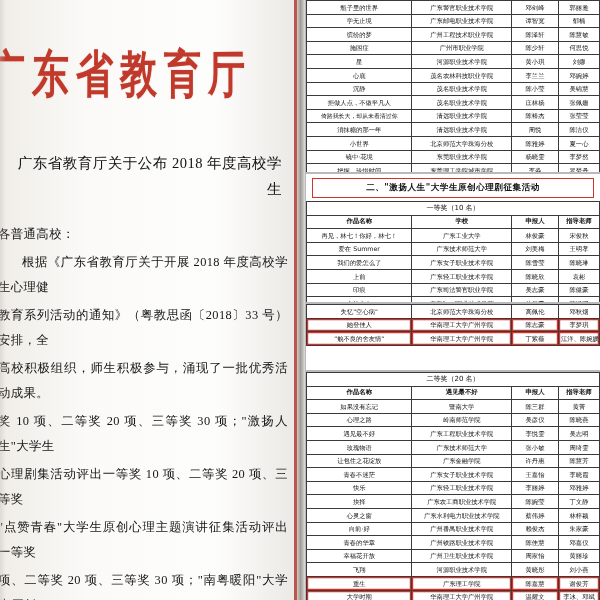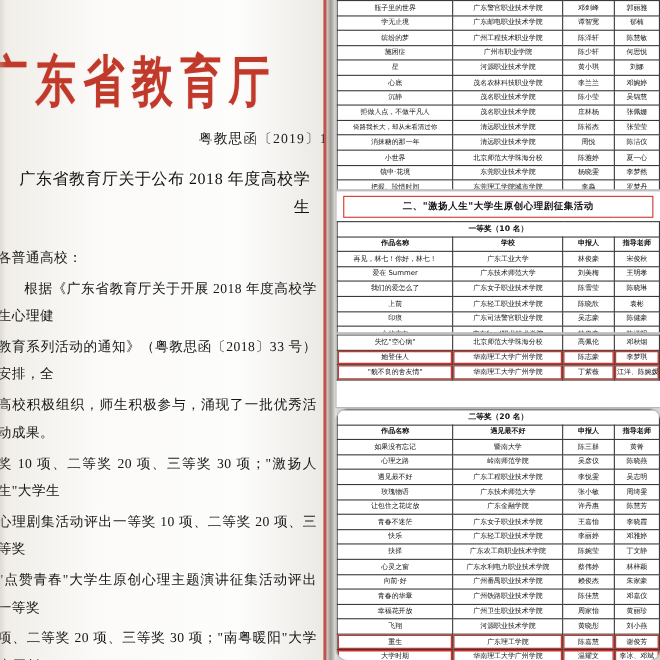--- a/index.html
+++ b/index.html
@@ -68,21 +68,21 @@
     background:#d4d4d4;
   }
   .panel{
     position:absolute;left:0;width:294px;background:#ffffff;
     box-shadow:0 0 0 1px #b9b9b9;
     overflow:hidden;
   }
   .p1{top:0;height:172px;}
   .p2{top:174px;height:128px;}
   .p3{top:304px;height:66px;}
-  .p4{top:372px;height:228px;border-radius:10px;}
+  .p4{top:372px;height:228px;}
 
   table.t{
     border-collapse:collapse;width:100%;
     font-family:"DejaVu Sans", sans-serif;
     font-size:6.3px;color:#111;
     table-layout:fixed;
   }
   table.t td,table.t th{
     border:.5px solid #3a3a3a;
     padding:1px 2px;
@@ -97,34 +97,33 @@
 
   .sec-title{
     border:1.6px solid #d0342c;
     color:#111;font-weight:bold;
     font-family:"DejaVu Sans", sans-serif;
     font-size:8.6px;
     text-align:center;padding:3px 0;
     margin:4px 6px 3px 6px;
     letter-spacing:.5px;
   }
-  .rank-row td{font-weight:bold;font-size:7px;}
+  .rank-row td{font-weight:normal;font-size:7px;}
   .redbox td{box-shadow:inset 0 0 0 1.2px #d0342c;}
   .hdr{font-size:6.4px;}
   .tiny{font-size:5.9px;}
 </style>
 </head>
 <body>
 
 <div class="page">
 
   <div class="left-doc">
     <div class="inner">
       <div class="masthead">广东省教育厅</div>
-      <div class="docnum">粤教思函〔2019〕1</div>
       <div class="title">
         <span>广东省教育厅关于公布 2018 年度高校学生</span>
       </div>
       <div class="body-text">
         <p>各普通高校：</p>
         <p class="indent">根据《广东省教育厅关于开展 2018 年度高校学生心理健</p>
         <p>教育系列活动的通知》（粤教思函〔2018〕33 号）安排，全</p>
         <p>高校积极组织，师生积极参与，涌现了一批优秀活动成果。</p>
         <p>奖 10 项、二等奖 20 项、三等奖 30 项；"激扬人生"大学生</p>
         <p>心理剧集活动评出一等奖 10 项、二等奖 20 项、三等奖</p>

